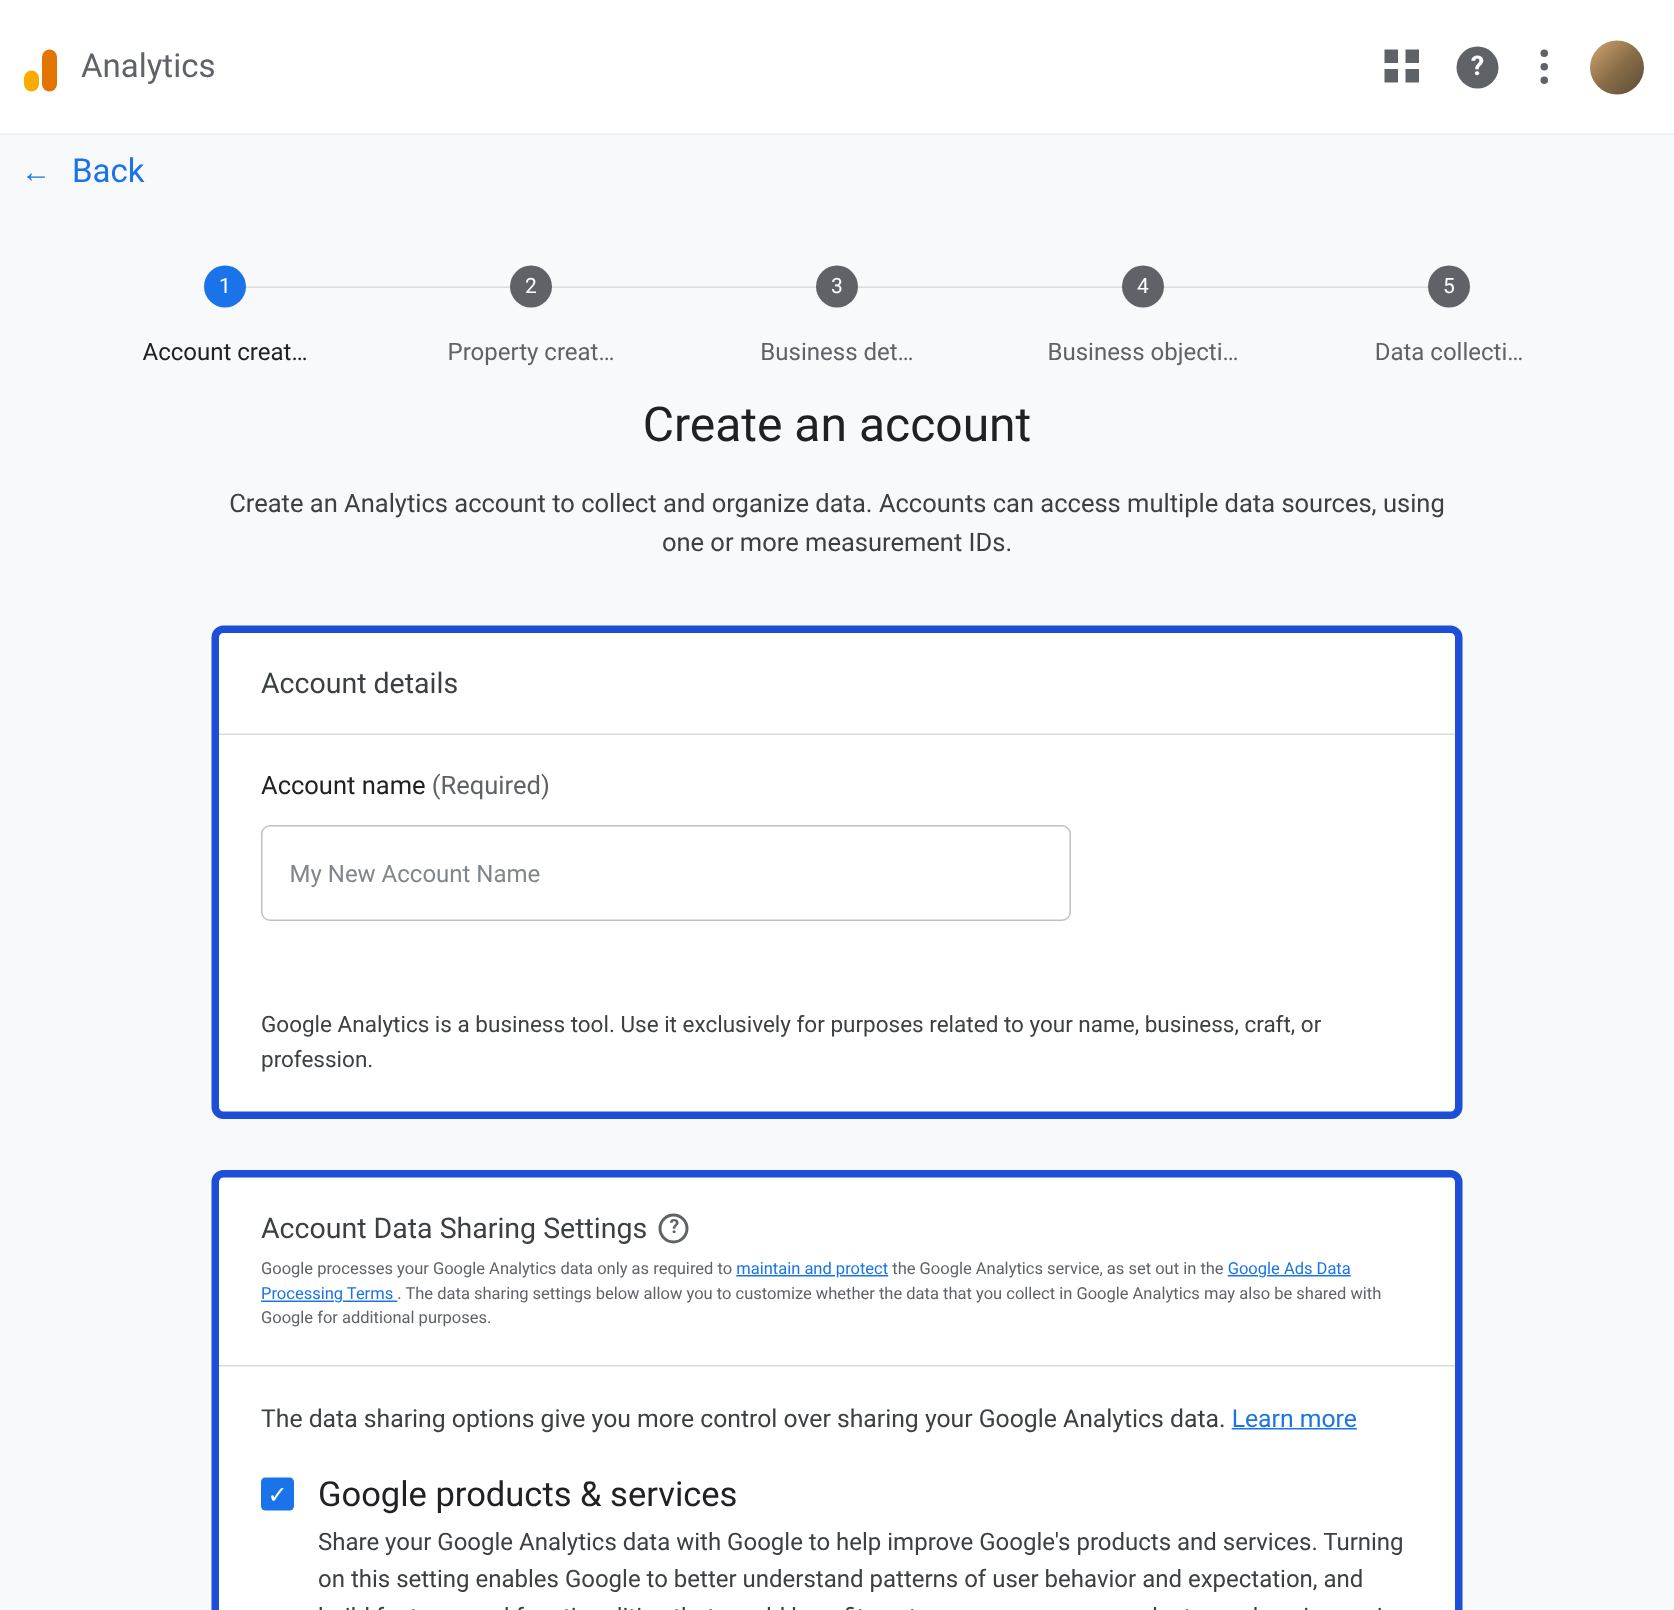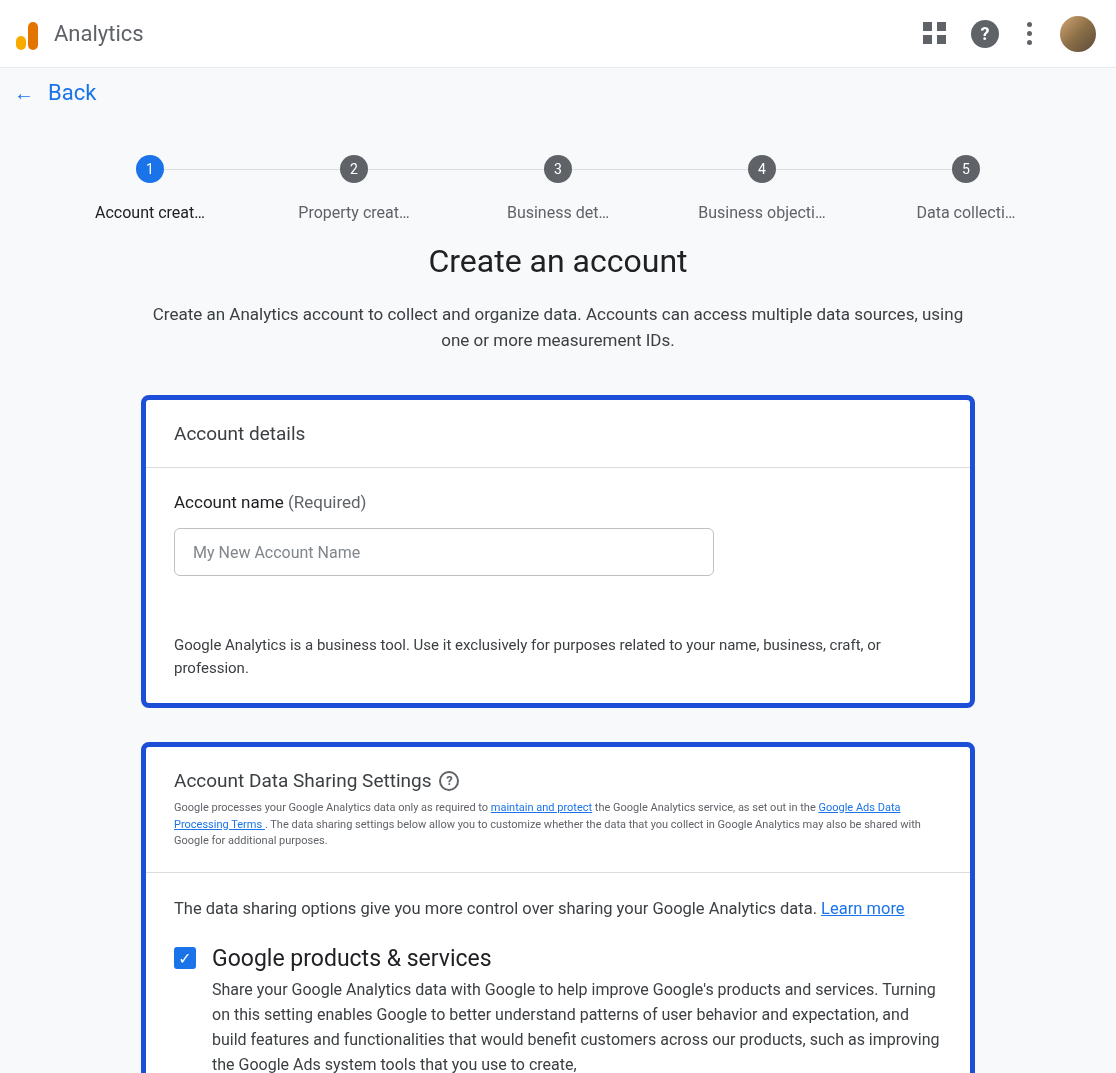--- a/index.html
+++ b/index.html
@@ -6,21 +6,21 @@
   body {
     font-family: 'Google Sans', Roboto, Arial, sans-serif;
     background: #fff;
     color: #3c4043;
     width: 1116px;
   }
   .header {
     display: flex;
     align-items: center;
     justify-content: space-between;
-    height: 68px;
+    height: 90px;
     padding: 0 20px 0 16px;
     border-bottom: 1px solid #e8eaed;
   }
   .header-left { display: flex; align-items: center; gap: 16px; }
   .logo { display: flex; align-items: flex-end; gap: 2px; height: 32px; }
   .logo-bar1 { width: 10px; height: 14px; background: #f9ab00; border-radius: 5px; }
   .logo-bar2 { width: 10px; height: 28px; background: #e37400; border-radius: 5px; }
   .product-name { font-size: 22px; color: #5f6368; font-weight: 400; }
   .header-right { display: flex; align-items: center; gap: 24px; }
   .apps-icon {
@@ -93,21 +93,21 @@
   }
   .card + .card { margin-top: 34px; }
   .card-header { padding: 22px 28px; border-bottom: 1px solid #dadce0; }
   .card-title { font-size: 19px; color: #3c4043; font-weight: 400; display: flex; align-items: center; gap: 8px;}
   .card-body { padding: 24px 28px; }
 
   .field-label { font-size: 17px; color: #202124; }
   .field-label .req { color: #5f6368; font-weight: 400; }
   .field-hint { font-size: 14px; color: #5f6368; margin-top: 6px; }
   .text-input {
-    width: 540px; height: 48px; margin-top: 16px;
+    width: 540px; height: 64px; margin-top: 16px;
     border: 1px solid #bdc1c6; border-radius: 6px;
     padding: 0 18px; font-size: 16px; color: #202124;
     font-family: inherit;
   }
   .text-input::placeholder { color: #80868b; }
   .note { font-size: 15px; color: #3c4043; margin-top: 58px; line-height: 1.5; }
 
   .card-subtext { font-size: 11px; color: #5f6368; line-height: 1.5; margin-top: 8px; }
   .link { color: #1a73e8; text-decoration: underline; cursor: pointer; }
 

